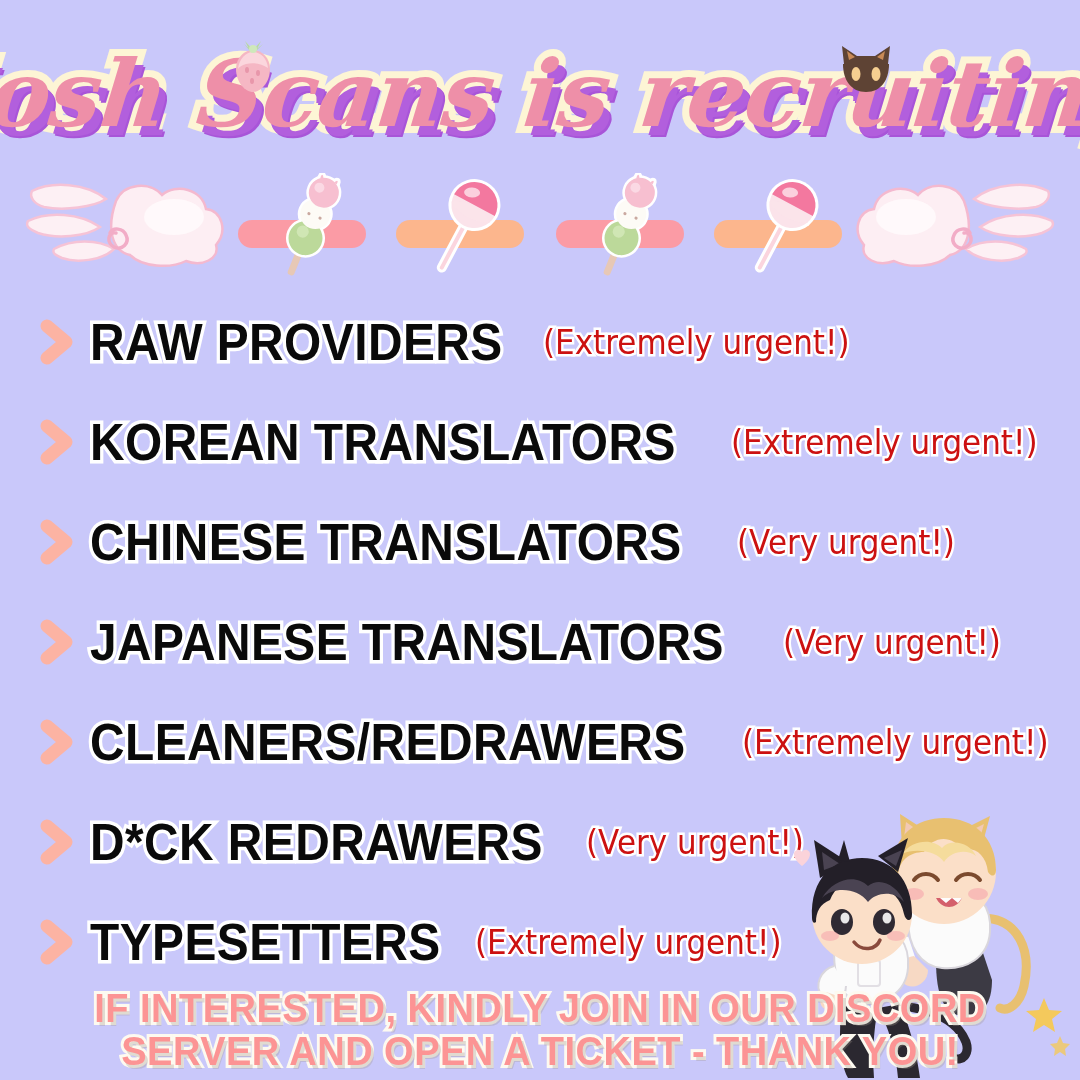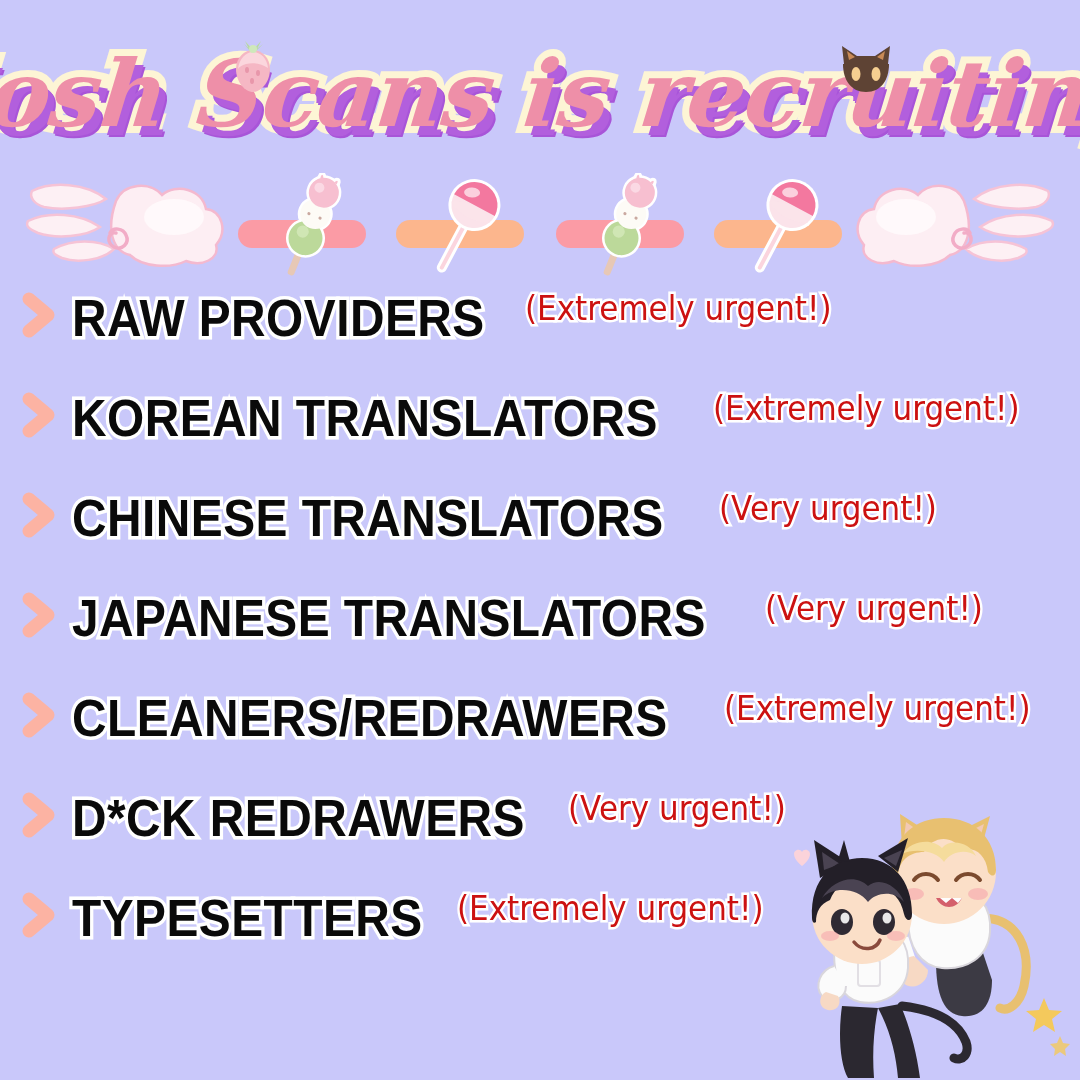--- a/index.html
+++ b/index.html
@@ -72,22 +72,22 @@
   .sweet { position:absolute; width:96px; height:108px; }
 
   
   #job-list {
     position:absolute; left:0; top:292px;
     width:1080px;
   }
   .job-row {
     position:relative;
     height:100px;
-    display:flex; 
-    padding-left:22px;
+    display:flex; align-items:center;
+    padding-left:40px;
   }
   .chev {
     flex:0 0 auto;
     width:34px; height:46px;
     margin-right:16px;
   }
   .job-title {
     font-family:"Liberation Sans", sans-serif;
     font-weight:700;
     font-size:52px;
@@ -401,14 +401,18 @@
     <ellipse cx="59" cy="108" rx="4.5" ry="5.5" fill="#fdfdfd" opacity="0.9"></ellipse>
     <ellipse cx="98" cy="112" rx="11" ry="13" fill="#2f2a33"></ellipse>
     <ellipse cx="101" cy="108" rx="4.5" ry="5.5" fill="#fdfdfd" opacity="0.9"></ellipse>
 
     <ellipse cx="44" cy="126" rx="9" ry="5" fill="#f6a9ae" opacity="0.6"></ellipse>
     <ellipse cx="110" cy="126" rx="9" ry="5" fill="#f6a9ae" opacity="0.6"></ellipse>
 
     <path d="M68 132 C76 142 90 140 94 130" fill="none" stroke="#8a4a3c" stroke-width="3.5" stroke-linecap="round"></path>
   </svg>
 
+  <div id="footer">
+    <div class="footer-line">IF INTERESTED, KINDLY JOIN IN OUR DISCORD</div>
+    <div class="footer-line">SERVER AND OPEN A TICKET - THANK YOU!</div>
+  </div>
 
 </div>
 
 </body></html>

